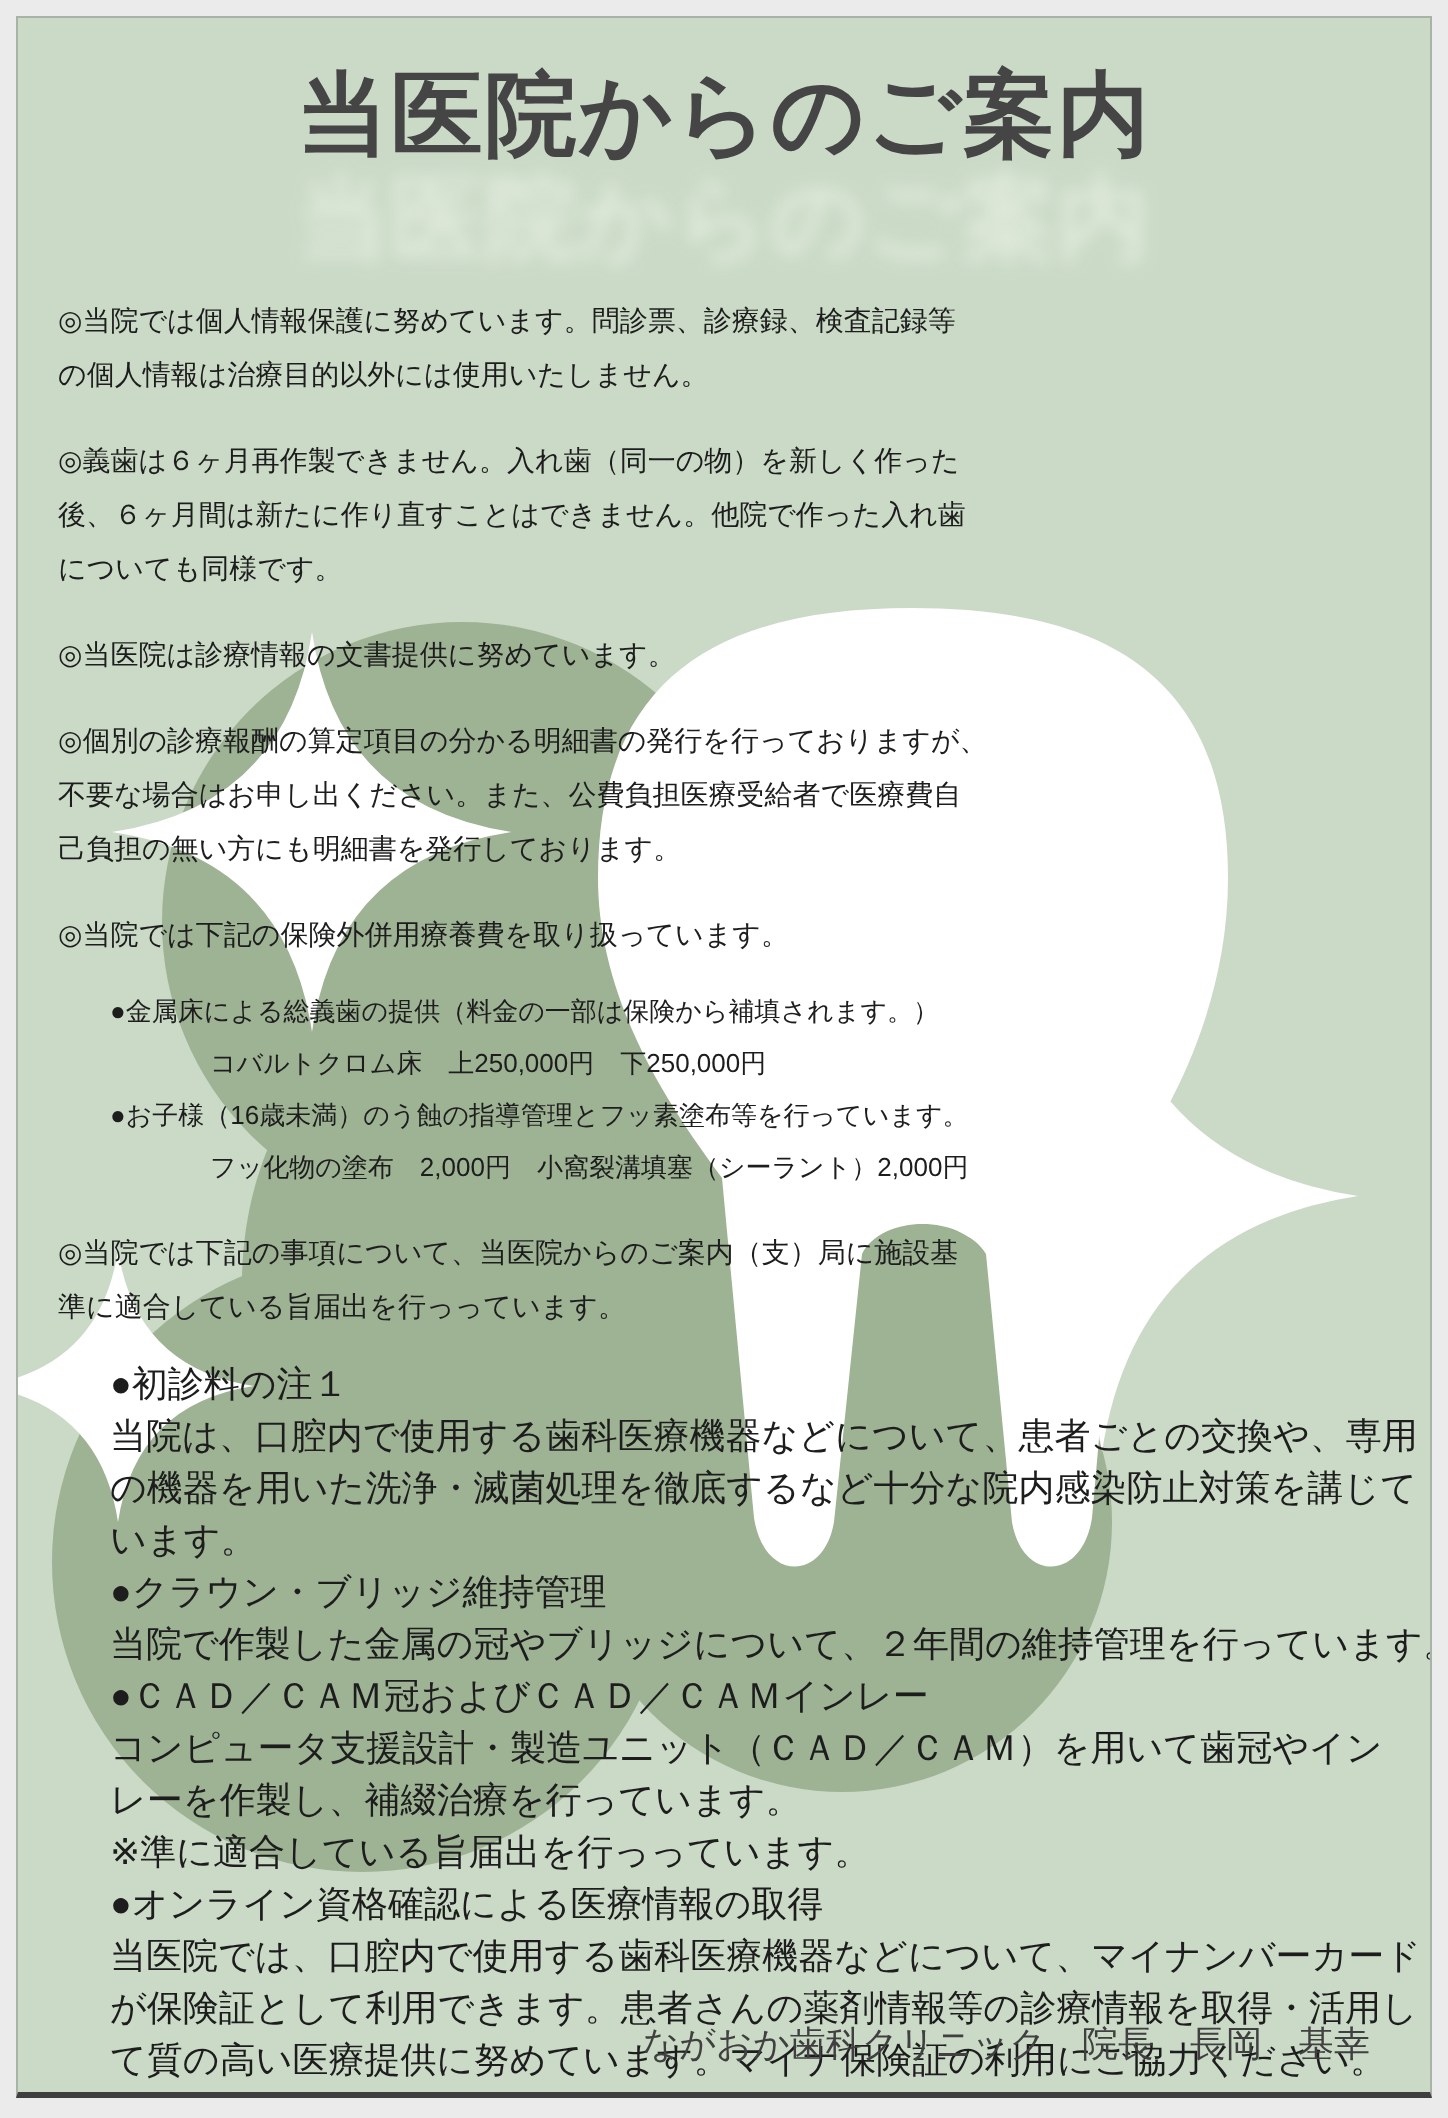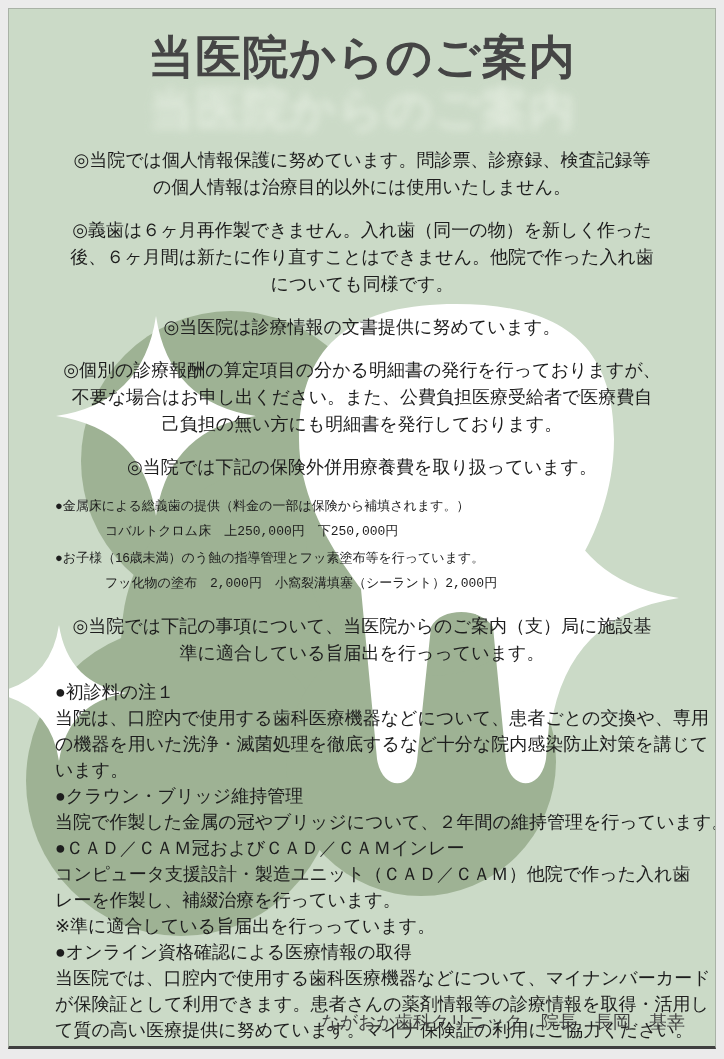--- a/index.html
+++ b/index.html
@@ -41,32 +41,31 @@
     font-size:46px;line-height:48px;
     font-weight:bold;
     color:#e3ecdf;
     filter:blur(4px);
     opacity:.9;
     letter-spacing:1px;
     white-space:pre;
     user-select:none;
   }
   .para{
-    font-size:18px;line-height:27px;
+    font-size:14px;line-height:27px;
     margin:0 0 16px 0;
     white-space:pre;
-    text-align:center;
   }
   .para.tight{margin-bottom:12px;margin-top:16px;}
   .ins-block{margin:0 0 12px 26px;}
   .ins-line{
     font-size:13px;line-height:26px;
     white-space:pre;
   }
-  .ins-line.detail{padding-left:50px;font-family:Liberation Mono, monospace;}
+  .ins-line.detail{padding-left:50px;}
   .fac-block{margin:0 0 0 26px;}
   .fac-line{
     font-size:18px;line-height:26px;
     white-space:pre;
   }
   .footer-sign{
     position:absolute;
     right:30px;bottom:12px;
     font-size:18px;line-height:24px;
     color:#404040;
@@ -133,21 +132,21 @@
 準に適合している旨届出を行っっています。</div>
 
     <div class="fac-block">
       <div class="fac-line">●初診料の注１</div>
       <div class="fac-line">当院は、口腔内で使用する歯科医療機器などについて、患者ごとの交換や、専用
 の機器を用いた洗浄・滅菌処理を徹底するなど十分な院内感染防止対策を講じて
 います。</div>
       <div class="fac-line">●クラウン・ブリッジ維持管理</div>
       <div class="fac-line">当院で作製した金属の冠やブリッジについて、２年間の維持管理を行っています。</div>
       <div class="fac-line">●ＣＡＤ／ＣＡＭ冠およびＣＡＤ／ＣＡＭインレー</div>
-      <div class="fac-line">コンピュータ支援設計・製造ユニット（ＣＡＤ／ＣＡＭ）他院で作った入れ歯
+      <div class="fac-line">コンピュータ支援設計・製造ユニット（ＣＡＤ／ＣＡＭ）を用いて歯冠やイン
 レーを作製し、補綴治療を行っています。</div>
       <div class="fac-line">※準に適合している旨届出を行っっています。</div>
       <div class="fac-line">●オンライン資格確認による医療情報の取得</div>
       <div class="fac-line">当医院では、口腔内で使用する歯科医療機器などについて、マイナンバーカード
 が保険証として利用できます。患者さんの薬剤情報等の診療情報を取得・活用し
 て質の高い医療提供に努めています。マイナ保険証の利用にご協力ください。</div>
     </div>
 
   </div>
 

